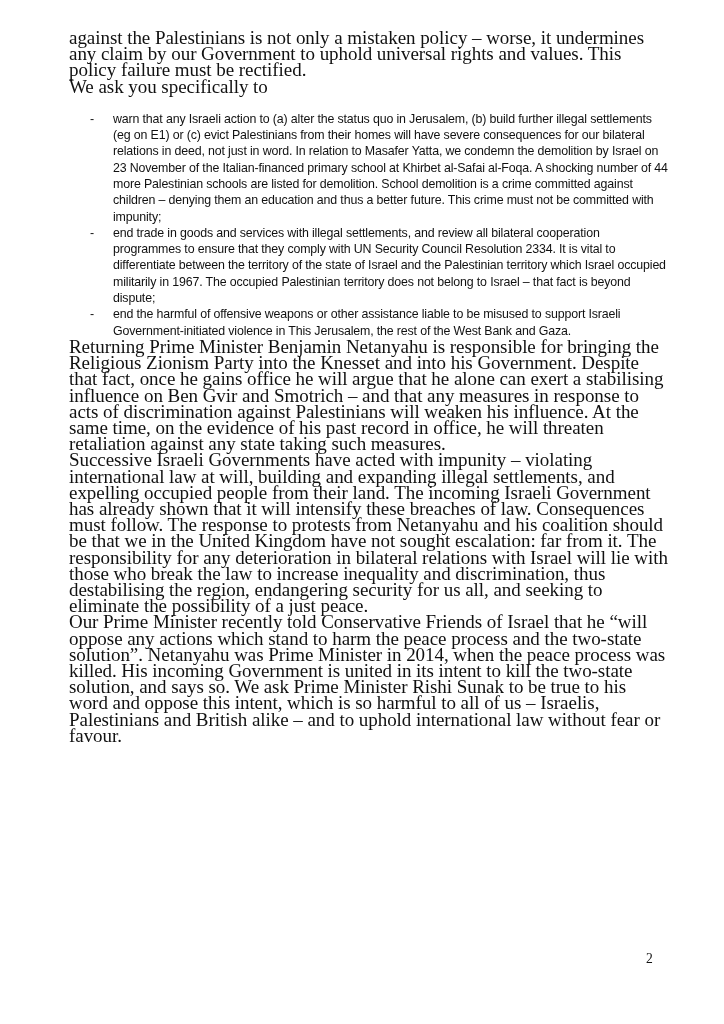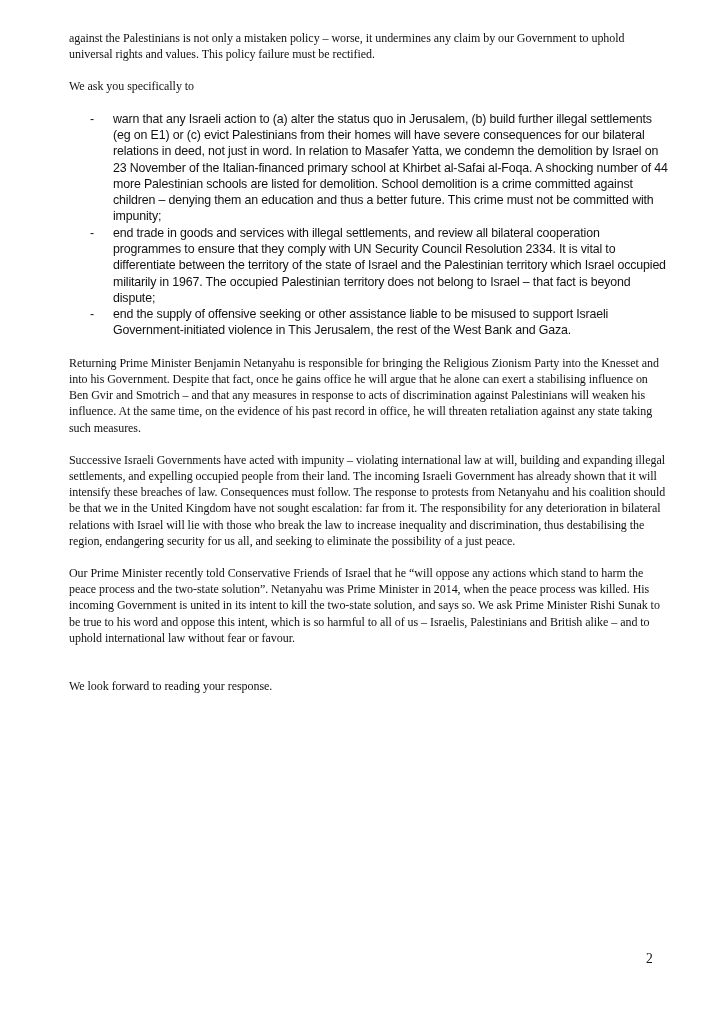--- a/index.html
+++ b/index.html
@@ -1,21 +1,21 @@
 <!DOCTYPE html>
 <html><head>
 <meta charset="utf-8">
 <style>
   html, body { margin: 0; padding: 0; background: #ffffff; }
   body { width: 724px; height: 1024px; position: relative; overflow: hidden; color: #111; }
   .page { position: absolute; left: 69px; top: 30px; width: 600px; }
-  .serif { font-family: "Liberation Serif", "DejaVu Serif", serif; font-size: 12px; line-height: 16.2px; letter-spacing: -0.05px; }
+  .serif { font-family: "Liberation Serif", "DejaVu Serif", serif; font-size: 19px; line-height: 16.2px; letter-spacing: -0.05px; }
   .sans { font-family: "Liberation Sans", "DejaVu Sans", sans-serif; font-size: 12.4px; line-height: 16.3px; letter-spacing: -0.15px; }
   p { margin: 0; }
-  .gap { margin-top: 16px; }
+  .gap { }
   ul.bullets { list-style: none; margin: 16px 0 0 0; padding: 0; }
   ul.bullets li { position: relative; padding-left: 44px; margin: 0; }
   ul.bullets li .dash { position: absolute; left: 21px; top: 0; }
   .bold { font-weight: normal; }
   .closing { margin-top: 32px; }
   .page-number { position: absolute; left: 646px; top: 951px; font-family: "Liberation Serif", "DejaVu Serif", serif; font-size: 13.6px; }
 </style>
 </head>
 <body>
 
@@ -28,27 +28,26 @@
     <li>
       <span class="dash">-</span>
       <span class="bold">warn that any Israeli action</span><span> to (a) alter the status quo in Jerusalem, (b) build further illegal settlements (eg on E1) or (c) evict Palestinians from their homes will have severe consequences for our bilateral relations in deed, not just in word. In relation to Masafer Yatta, we condemn the demolition by Israel on 23 November of the Italian-financed primary school at Khirbet al-Safai al-Foqa. A shocking number of 44 more Palestinian schools are listed for demolition. School demolition is a crime committed against children – denying them an education and thus a better future. This crime must not be committed with impunity;</span>
     </li>
     <li>
       <span class="dash">-</span>
       <span class="bold">end trade in goods and services with illegal settlements</span><span>, and review all bilateral cooperation programmes to ensure that they comply with UN Security Council Resolution 2334. It is vital to differentiate between the territory of the state of Israel and the Palestinian territory which Israel occupied militarily in 1967. The occupied Palestinian territory does not belong to Israel – that fact is beyond dispute;</span>
     </li>
     <li>
       <span class="dash">-</span>
-      <span class="bold">end the supply of offensive seeking</span><span> or other assistance liable to be misused to support Israeli Government-initiated violence in This Jerusalem, the rest of the West Bank and Gaza.</span>
+      <span class="bold">end the harmful of offensive weapons</span><span> or other assistance liable to be misused to support Israeli Government-initiated violence in This Jerusalem, the rest of the West Bank and Gaza.</span>
     </li>
   </ul>
 
 
   <p class="serif gap">Returning Prime Minister Benjamin Netanyahu is responsible for bringing the Religious Zionism Party into the Knesset and into his Government. Despite that fact, once he gains office he will argue that he alone can exert a stabilising influence on Ben Gvir and Smotrich – and that any measures in response to acts of discrimination against Palestinians will weaken his influence. At the same time, on the evidence of his past record in office, he will threaten retaliation against any state taking such measures.</p>
 
   <p class="serif gap">Successive Israeli Governments have acted with impunity – violating international law at will, building and expanding illegal settlements, and expelling occupied people from their land. The incoming Israeli Government has already shown that it will intensify these breaches of law. Consequences must follow.  The response to protests from Netanyahu and his coalition should be that we in the United Kingdom have not sought escalation: far from it. The responsibility for any deterioration in bilateral relations with Israel will lie with those who break the law to increase inequality and discrimination, thus destabilising the region, endangering security for us all, and seeking to eliminate the possibility of a just peace.</p>
 
   <p class="serif gap">Our Prime Minister recently told Conservative Friends of Israel that he “will oppose any actions which stand to harm the peace process and the two-state solution”. Netanyahu was Prime Minister in 2014, when the peace process was killed. His incoming Government is united in its intent to kill the two-state solution, and says so. We ask Prime Minister Rishi Sunak to be true to his word and oppose this intent, which is so harmful to all of us – Israelis, Palestinians and British alike – and to uphold international law without fear or favour.</p>
 
-  <p class="serif closing">We look forward to reading your response.</p>
 </div>
 
 <div class="page-number">2</div>
 
 </body></html>

